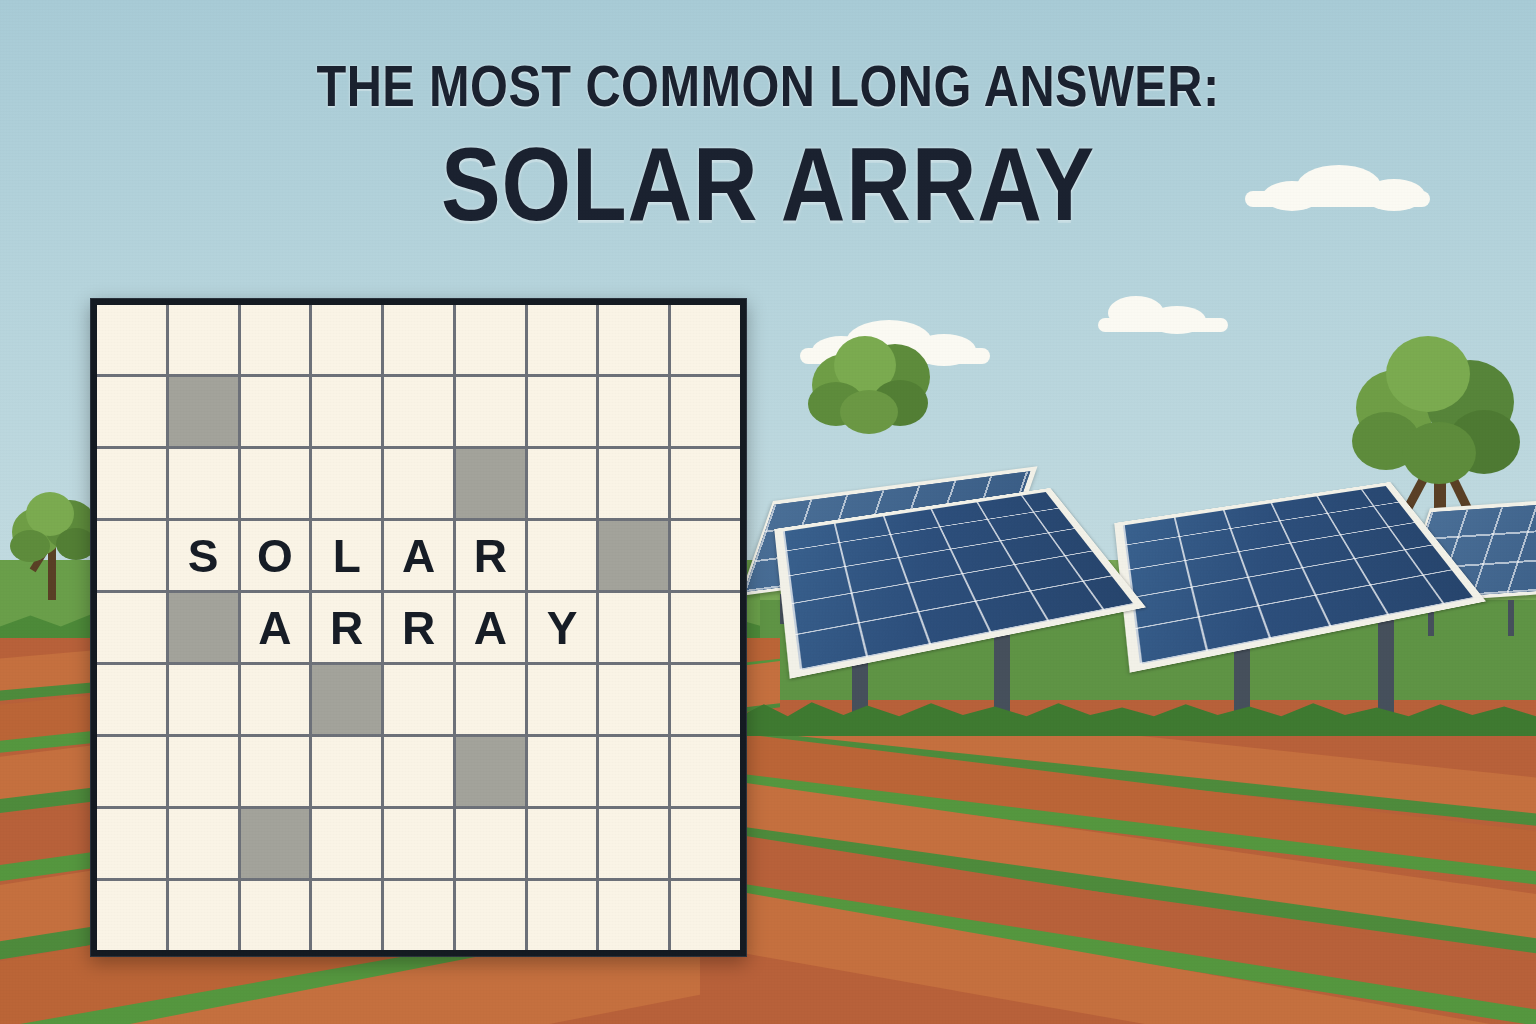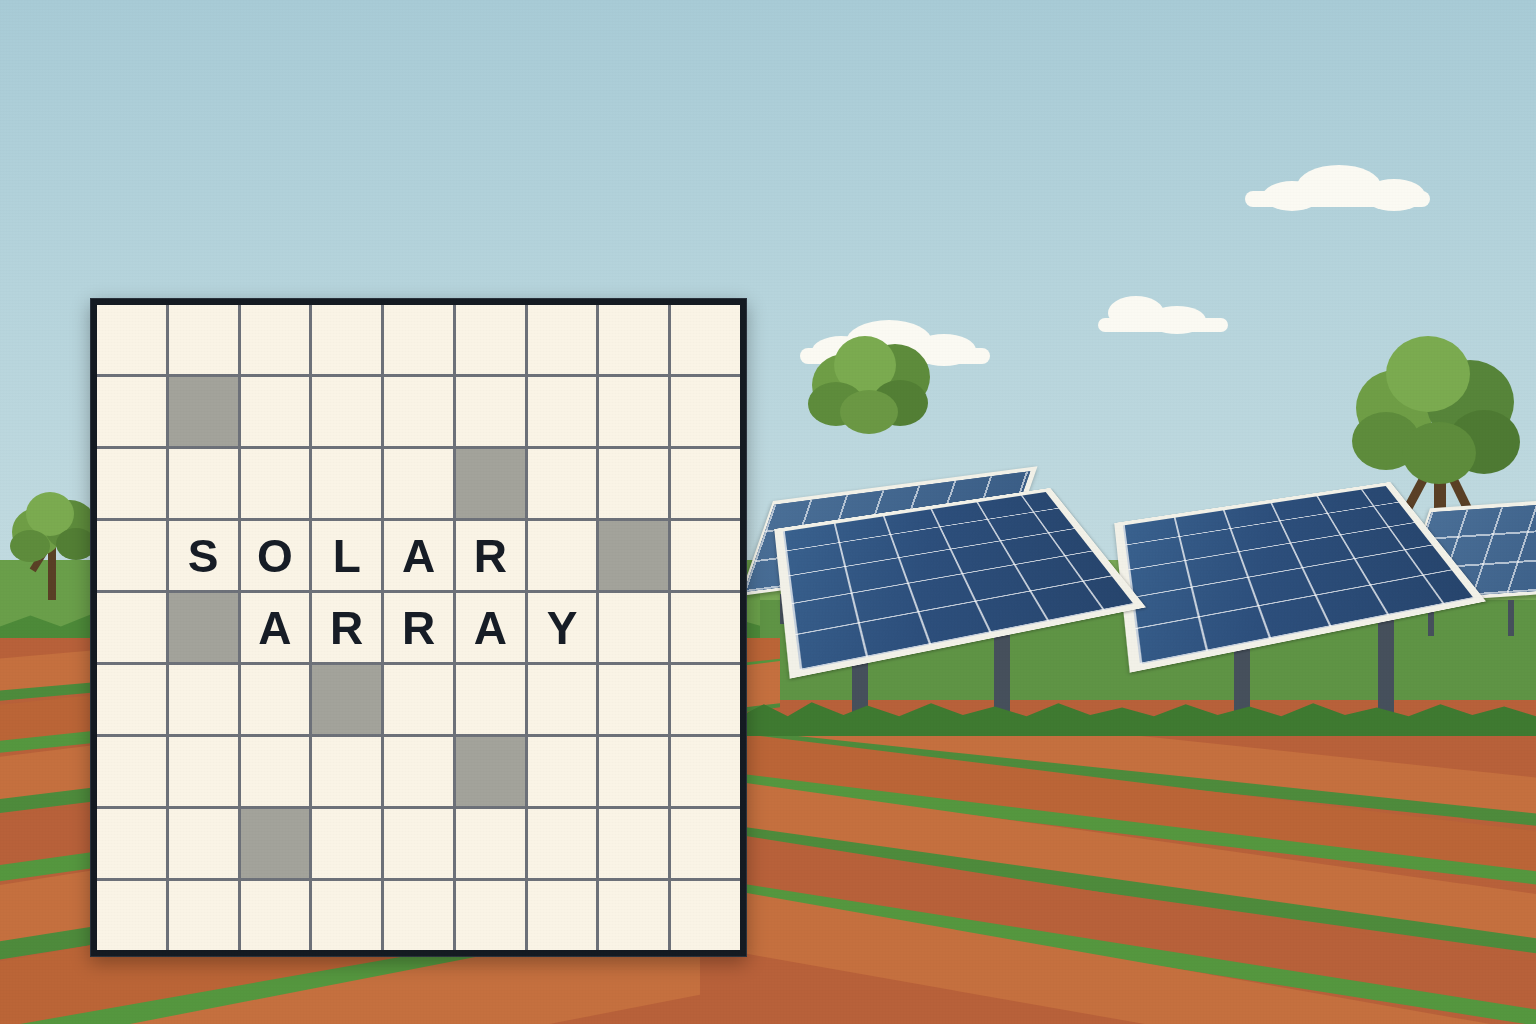--- a/index.html
+++ b/index.html
@@ -279,20 +279,24 @@
     <div class="crop-row" style="left:-240px;top:118px;width:1180px;height:14px;transform:rotate(-7deg);background:#4e8b3c;"></div>
     <div class="furrow" style="left:-260px;top:130px;width:1220px;height:52px;transform:rotate(-8deg);background:#b8613a;"></div>
     <div class="crop-row" style="left:-260px;top:178px;width:1220px;height:16px;transform:rotate(-8deg);background:#55973f;"></div>
     <div class="furrow" style="left:-280px;top:192px;width:1260px;height:60px;transform:rotate(-9deg);background:#c5703f;"></div>
     <div class="crop-row" style="left:-280px;top:248px;width:1260px;height:18px;transform:rotate(-9deg);background:#4e8b3c;"></div>
     <div class="furrow" style="left:-300px;top:262px;width:1300px;height:70px;transform:rotate(-10deg);background:#bb6537;"></div>
     <div class="crop-row" style="left:-300px;top:328px;width:1300px;height:20px;transform:rotate(-10deg);background:#55973f;"></div>
     <div class="furrow" style="left:-320px;top:344px;width:1340px;height:80px;transform:rotate(-11deg);background:#c5703f;"></div>
   </div>
 
+  <div class="title-block">
+    <div class="title-line1">THE MOST COMMON LONG ANSWER:</div>
+    <div class="title-line2">SOLAR ARRAY</div>
+  </div>
 
   <div id="crossword">
     <div id="grid" style="grid-template-columns: repeat(9, 1fr); grid-template-rows: repeat(9, 1fr); background: rgb(109, 113, 121);">
         <div class="cell" style="background: rgb(250, 244, 230);"></div>
         <div class="cell" style="background: rgb(250, 244, 230);"></div>
         <div class="cell" style="background: rgb(250, 244, 230);"></div>
         <div class="cell" style="background: rgb(250, 244, 230);"></div>
         <div class="cell" style="background: rgb(250, 244, 230);"></div>
         <div class="cell" style="background: rgb(250, 244, 230);"></div>
         <div class="cell" style="background: rgb(250, 244, 230);"></div>

